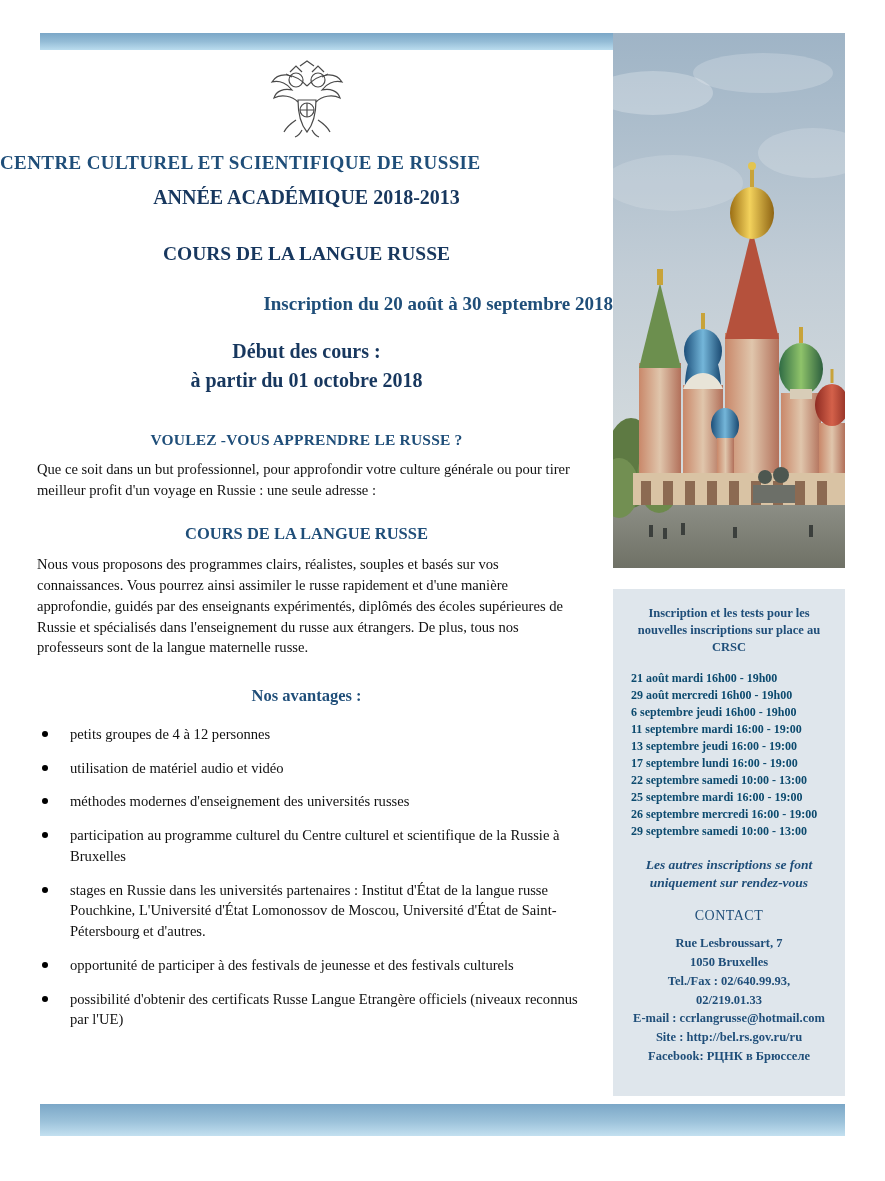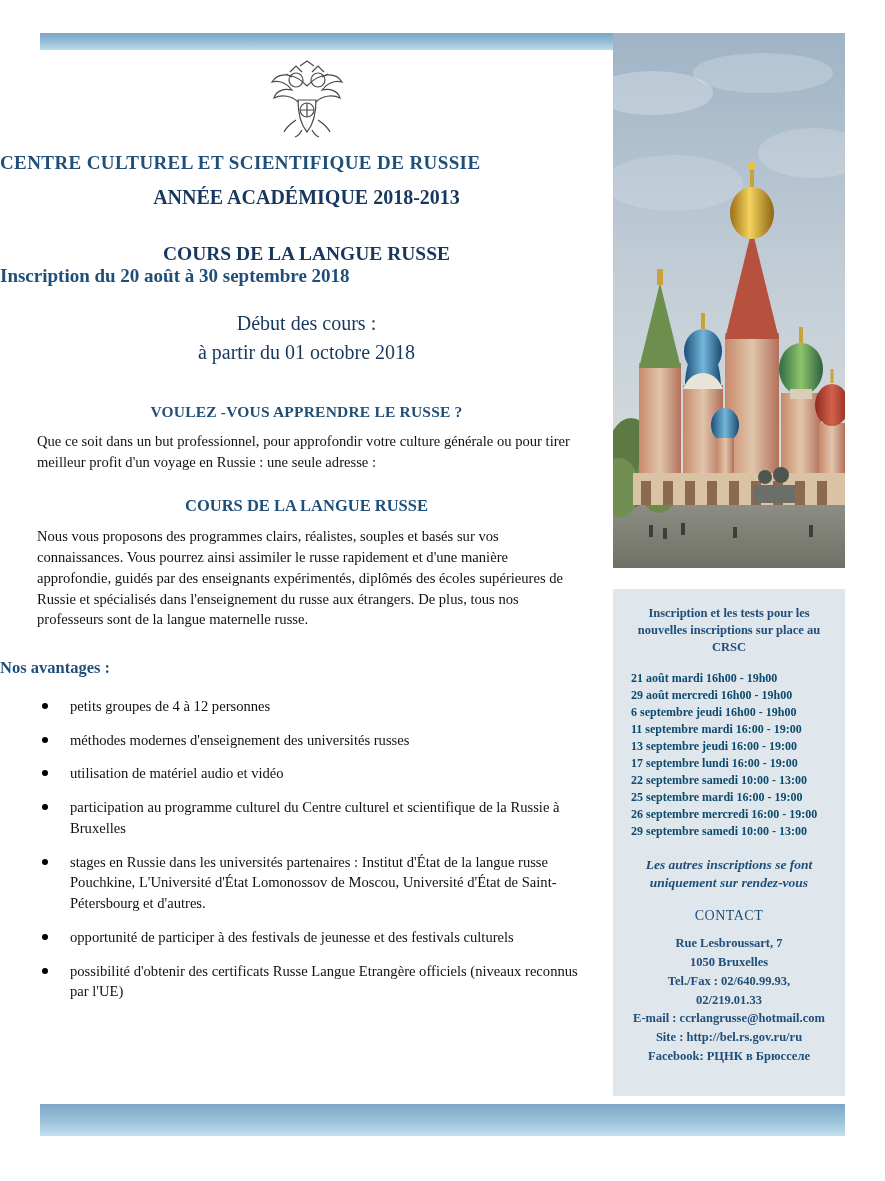--- a/index.html
+++ b/index.html
@@ -147,29 +147,30 @@
     margin-top: 12px;
   }
   .title3 {
     text-align: center;
     color: #17375e;
     font-weight: bold;
     font-size: 19.5px;
     margin-top: 34px;
   }
   .title4 {
-    text-align: left;
+    text-align: right;
     color: #1f4e79;
     font-weight: bold;
     font-size: 19px;
+    margin-top: 28px;
   }
   .title5 {
     text-align: center;
     color: #17375e;
-    font-weight: normal;
+    font-weight: bold;
     font-size: 20px;
     margin-top: 22px;
     line-height: 1.45;
   }
 
   .sec-head {
     text-align: center;
     color: #1f4e79;
     font-weight: bold;
     font-size: 15.5px;
@@ -184,20 +185,21 @@
     margin-top: 24px;
   }
   .para {
     margin: 10px 40px 0 37px;
     color: #111111;
     font-size: 14.6px;
     line-height: 1.42;
     text-align: left;
   }
   .adv-head {
+    text-align: center;
     color: #1f4e79;
     font-weight: bold;
     font-size: 16.5px;
     margin-top: 28px;
   }
   ul.bullets {
     margin: 18px 30px 0 40px;
     padding: 0;
   }
   ul.bullets li {
@@ -411,22 +413,22 @@
     <div class="sec-head">VOULEZ -VOUS APPRENDRE LE RUSSE ?</div>
     <div class="para">Que ce soit dans un but professionnel, pour approfondir votre culture générale ou pour tirer meilleur profit d'un voyage en Russie : une seule adresse :</div>
 
     <div class="sec-head2">COURS DE LA LANGUE RUSSE</div>
     <div class="para">Nous vous proposons des programmes clairs, réalistes, souples et basés sur vos connaissances. Vous pourrez ainsi assimiler le russe rapidement et d'une manière approfondie, guidés par des enseignants expérimentés, diplômés des écoles supérieures de Russie et spécialisés dans l'enseignement du russe aux étrangers. De plus, tous nos professeurs sont de la langue maternelle russe.</div>
 
     <div class="adv-head">Nos avantages :</div>
 
     <ul class="bullets">
       <li>petits groupes de 4 à 12 personnes</li>
+      <li>utilisation de matériel audio et vidéo</li>
       <li>méthodes modernes d'enseignement des universités russes</li>
-      <li>utilisation de matériel audio et vidéo</li>
       <li>participation au programme culturel du Centre culturel et scientifique de la Russie à Bruxelles</li>
       <li>stages en Russie dans les universités partenaires :  Institut d'État de la langue russe Pouchkine, L'Université d'État Lomonossov de Moscou, Université d'État de Saint-Pétersbourg et d'autres.</li>
       <li>opportunité de participer à des festivals de jeunesse et des festivals culturels</li>
       <li>possibilité d'obtenir des certificats Russe Langue Etrangère officiels (niveaux reconnus par l'UE)</li>
     </ul>
   </div>
 
   <div class="bottom-bar"></div>
 </div>
 

